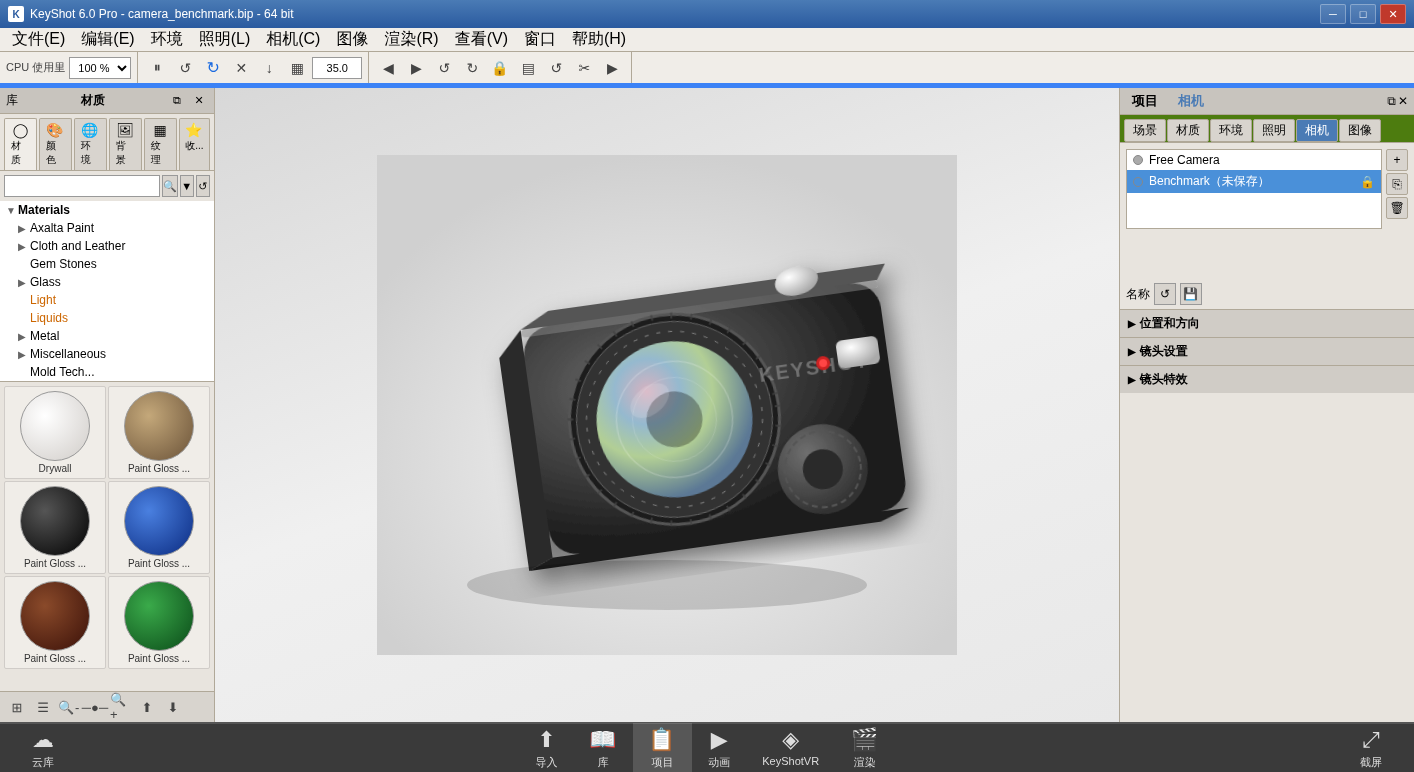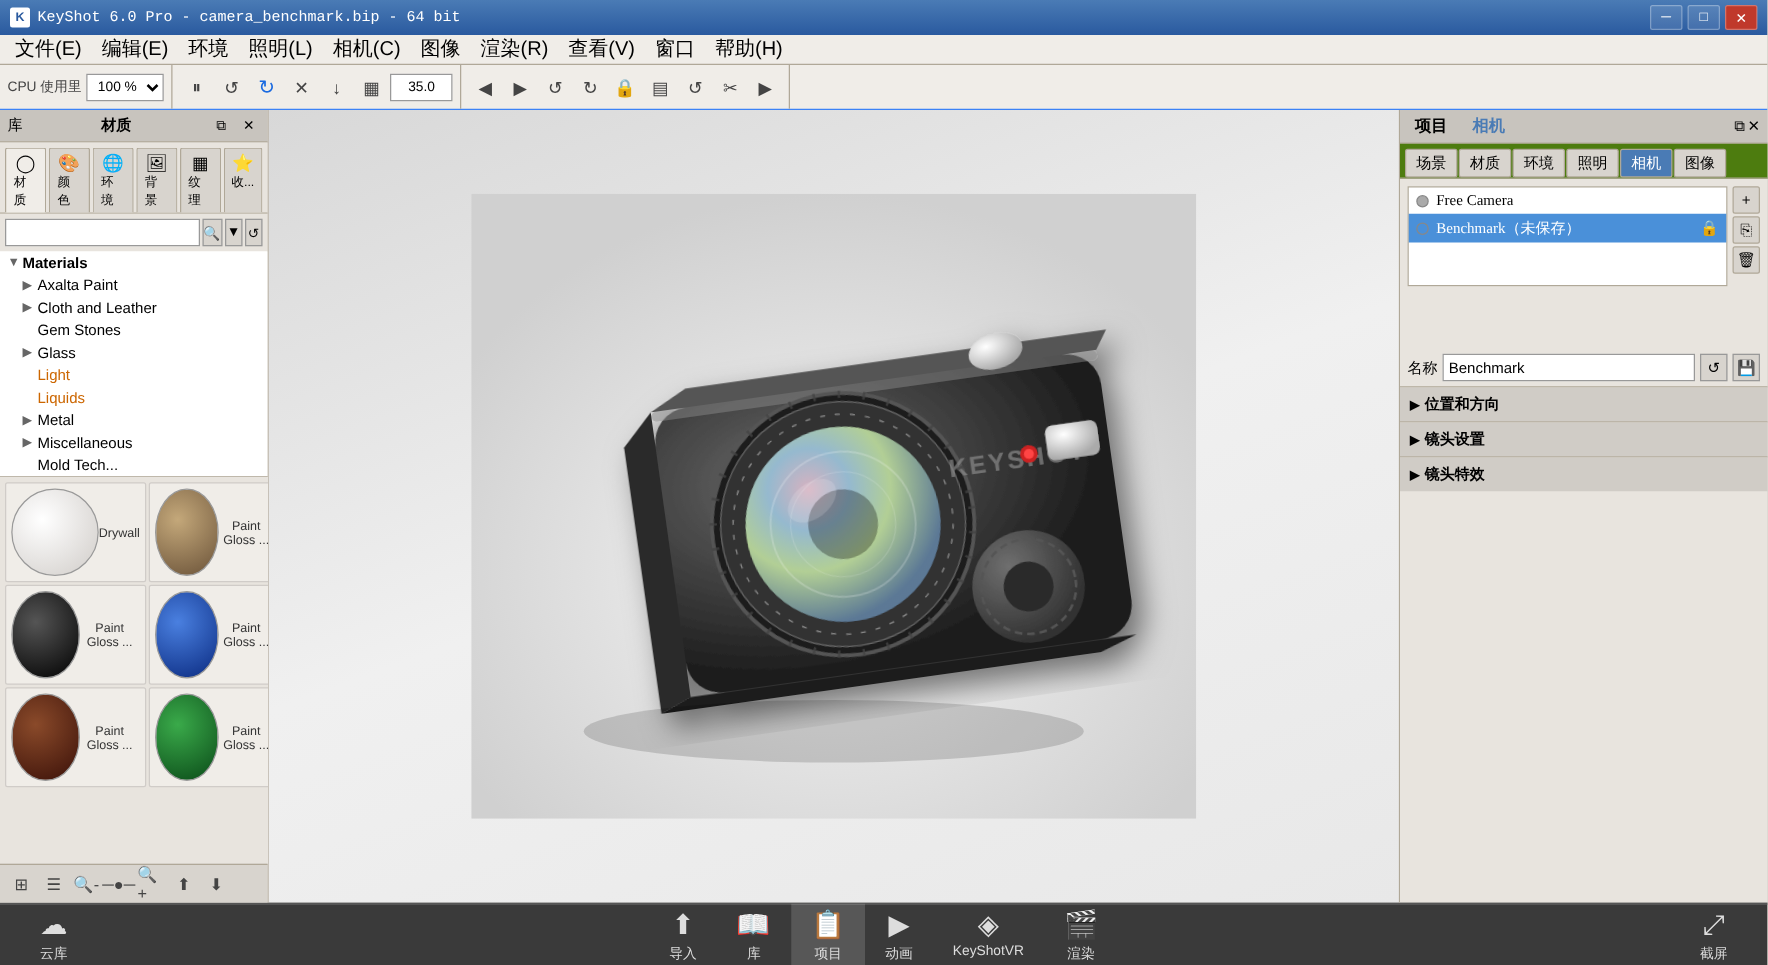--- a/index.html
+++ b/index.html
@@ -1,31 +1,31 @@
 <!DOCTYPE html>
 <html><head>
   <meta charset="utf-8">
   <style>
     * { box-sizing: border-box; margin: 0; padding: 0; }
     body { font-family: 'Microsoft YaHei', Arial, sans-serif; font-size: 12px; background: #d4d0c8; color: #000; width: 1414px; height: 772px; overflow: hidden; }
 
     
     #title-bar { background: linear-gradient(to bottom, #4a7bb5, #2a5a9f); color: #fff; height: 28px; display: flex; align-items: center; padding: 0 8px; user-select: none; }
     #title-bar .title-icon { width: 16px; height: 16px; margin-right: 6px; background: #fff; border-radius: 2px; display: flex; align-items: center; justify-content: center; font-size: 10px; color: #2a5a9f; font-weight: bold; }
-    #title-bar .title-text { flex: 1; font-size: 12px; font-family: Liberation Mono, monospace; }
+    #title-bar .title-text { flex: 1; font-size: 12px; }
     #title-bar .win-controls { display: flex; gap: 4px; }
     #title-bar .win-btn { width: 26px; height: 20px; border: 1px solid rgba(255,255,255,0.3); background: rgba(255,255,255,0.1); color: #fff; cursor: pointer; display: flex; align-items: center; justify-content: center; font-size: 11px; border-radius: 2px; }
     #title-bar .win-btn.close { background: #c0392b; }
 
     
     #menu-bar { background: #f0ede8; border-bottom: 1px solid #b0a898; height: 24px; display: flex; align-items: center; padding: 0 4px; }
     #menu-bar span { padding: 2px 8px; cursor: pointer; font-size: 16px; border-radius: 2px; }
 
     
-    #toolbar { background: #f0ede8; border-bottom: 1px solid #3b82f6; height: 36px; display: flex; padding: 0 6px; gap: 2px; }
+    #toolbar { background: #f0ede8; border-bottom: 5px solid #3b82f6; height: 36px; display: flex; padding: 0 6px; gap: 2px; }
     .tb-group { display: flex; align-items: center; gap: 2px; border-right: 1px solid #b0a898; padding-right: 6px; margin-right: 4px; }
     .tb-btn { width: 26px; height: 26px; background: transparent; border: 1px solid transparent; border-radius: 2px; cursor: pointer; display: flex; align-items: center; justify-content: center; font-size: 14px; color: #444; }
     .tb-label { font-size: 11px; color: #444; margin-right: 2px; }
     .tb-select { height: 22px; font-size: 11px; border: 1px solid #999; background: #fff; padding: 0 4px; }
     .tb-input { height: 22px; width: 50px; font-size: 11px; border: 1px solid #999; background: #fff; padding: 0 4px; text-align: center; }
 
     
     #main { display: flex; height: calc(772px - 28px - 24px - 36px - 50px); }
 
     
@@ -48,21 +48,21 @@
     
     #mat-tree { flex: 1; overflow-y: auto; background: #fff; }
     .tree-item { display: flex; align-items: center; padding: 2px 6px; cursor: pointer; font-size: 12px; }
     .tree-item .tree-indent { display: inline-block; }
     .tree-item .tree-arrow { width: 12px; font-size: 10px; color: #666; }
     .tree-item.root { font-weight: bold; }
 
     
     #mat-grid { height: 310px; overflow-y: auto; background: #e8e4de; border-top: 1px solid #b0a898; }
     .mat-grid-inner { display: grid; grid-template-columns: repeat(2, 1fr); gap: 2px; padding: 4px; }
-    .mat-cell { display: flex; flex-direction: row; align-items: center; padding: 4px; cursor: pointer; background: #f0ede8; border: 1px solid #d0ccc8; border-radius: 2px; }
+    .mat-cell { display: flex; flex-direction: column; align-items: center; padding: 4px; cursor: pointer; background: #f0ede8; border: 1px solid #d0ccc8; border-radius: 2px; }
     .mat-swatch { width: 70px; height: 70px; border-radius: 50%; border: 1px solid #999; }
     .mat-name { font-size: 10px; text-align: center; margin-top: 2px; color: #333; }
 
     
     #grid-bottom { background: #d8d4ce; border-top: 1px solid #b0a898; padding: 4px 6px; display: flex; align-items: center; gap: 4px; }
     .grid-bottom-btn { width: 22px; height: 22px; background: transparent; border: none; cursor: pointer; display: flex; align-items: center; justify-content: center; font-size: 13px; color: #444; }
 
     
     #viewport { flex: 1; background: linear-gradient(160deg, #d8d8d8 0%, #f0f0f0 50%, #e8e8e8 100%); position: relative; overflow: hidden; }
     #camera-render { width: 100%; height: 100%; display: flex; align-items: center; justify-content: center; }
@@ -73,21 +73,21 @@
     .right-tab { padding: 2px 8px; cursor: pointer; font-size: 12px; border: 1px solid #b0a898; background: #d8d4ce; border-radius: 2px; }
     .right-tab.active { background: #4a7bb5; color: #fff; }
     .cam-item { display: flex; align-items: center; padding: 3px 6px; font-size: 12px; cursor: pointer; gap: 6px; }
     .cam-item.selected { background: #4a90d9; color: #fff; }
     .cam-dot { width: 10px; height: 10px; border-radius: 50%; background: #aaa; border: 1px solid #888; flex-shrink: 0; }
     .cam-dot.active { background: #4a90d9; }
     .cam-lock { font-size: 12px; margin-left: auto; }
 
     
     #cam-list-wrap { display: flex; margin: 6px; gap: 4px; }
-    #camera-list2 { flex: 1; background: #fff; border: 1px solid #b0a898; min-height: 80px; font-family: Liberation Serif, serif; }
+    #camera-list2 { flex: 1; background: #fff; border: 1px solid #b0a898; min-height: 80px; }
     #cam-side-btns { display: flex; flex-direction: column; gap: 2px; }
     .cam-side-btn { width: 22px; height: 22px; background: #d8d4ce; border: 1px solid #b0a898; cursor: pointer; display: flex; align-items: center; justify-content: center; font-size: 12px; border-radius: 2px; }
 
     
     #cam-name-row { display: flex; align-items: center; padding: 4px 6px; gap: 4px; margin-top: 44px; }
     #cam-name-row label { font-size: 12px; white-space: nowrap; }
     #cam-name-row input { flex: 1; height: 22px; border: 1px solid #999; padding: 0 4px; font-size: 12px; }
     .cam-name-btn { width: 22px; height: 22px; background: #d8d4ce; border: 1px solid #999; cursor: pointer; font-size: 12px; display: flex; align-items: center; justify-content: center; }
 
     
@@ -440,21 +440,20 @@
       </div>
       <div id="cam-side-btns">
         <div class="cam-side-btn">+</div>
         <div class="cam-side-btn">⎘</div>
         <div class="cam-side-btn">🗑</div>
       </div>
     </div>
 
     <div id="cam-name-row">
       <label>名称</label>
-      <input type="text" value="Benchmark" style="">
       <div class="cam-name-btn">↺</div>
       <div class="cam-name-btn">💾</div>
     </div>
 
     <div class="accordion">
       <div class="accordion-header">
         <span class="accordion-arrow">▶</span>
         <span>位置和方向</span>
       </div>
 

